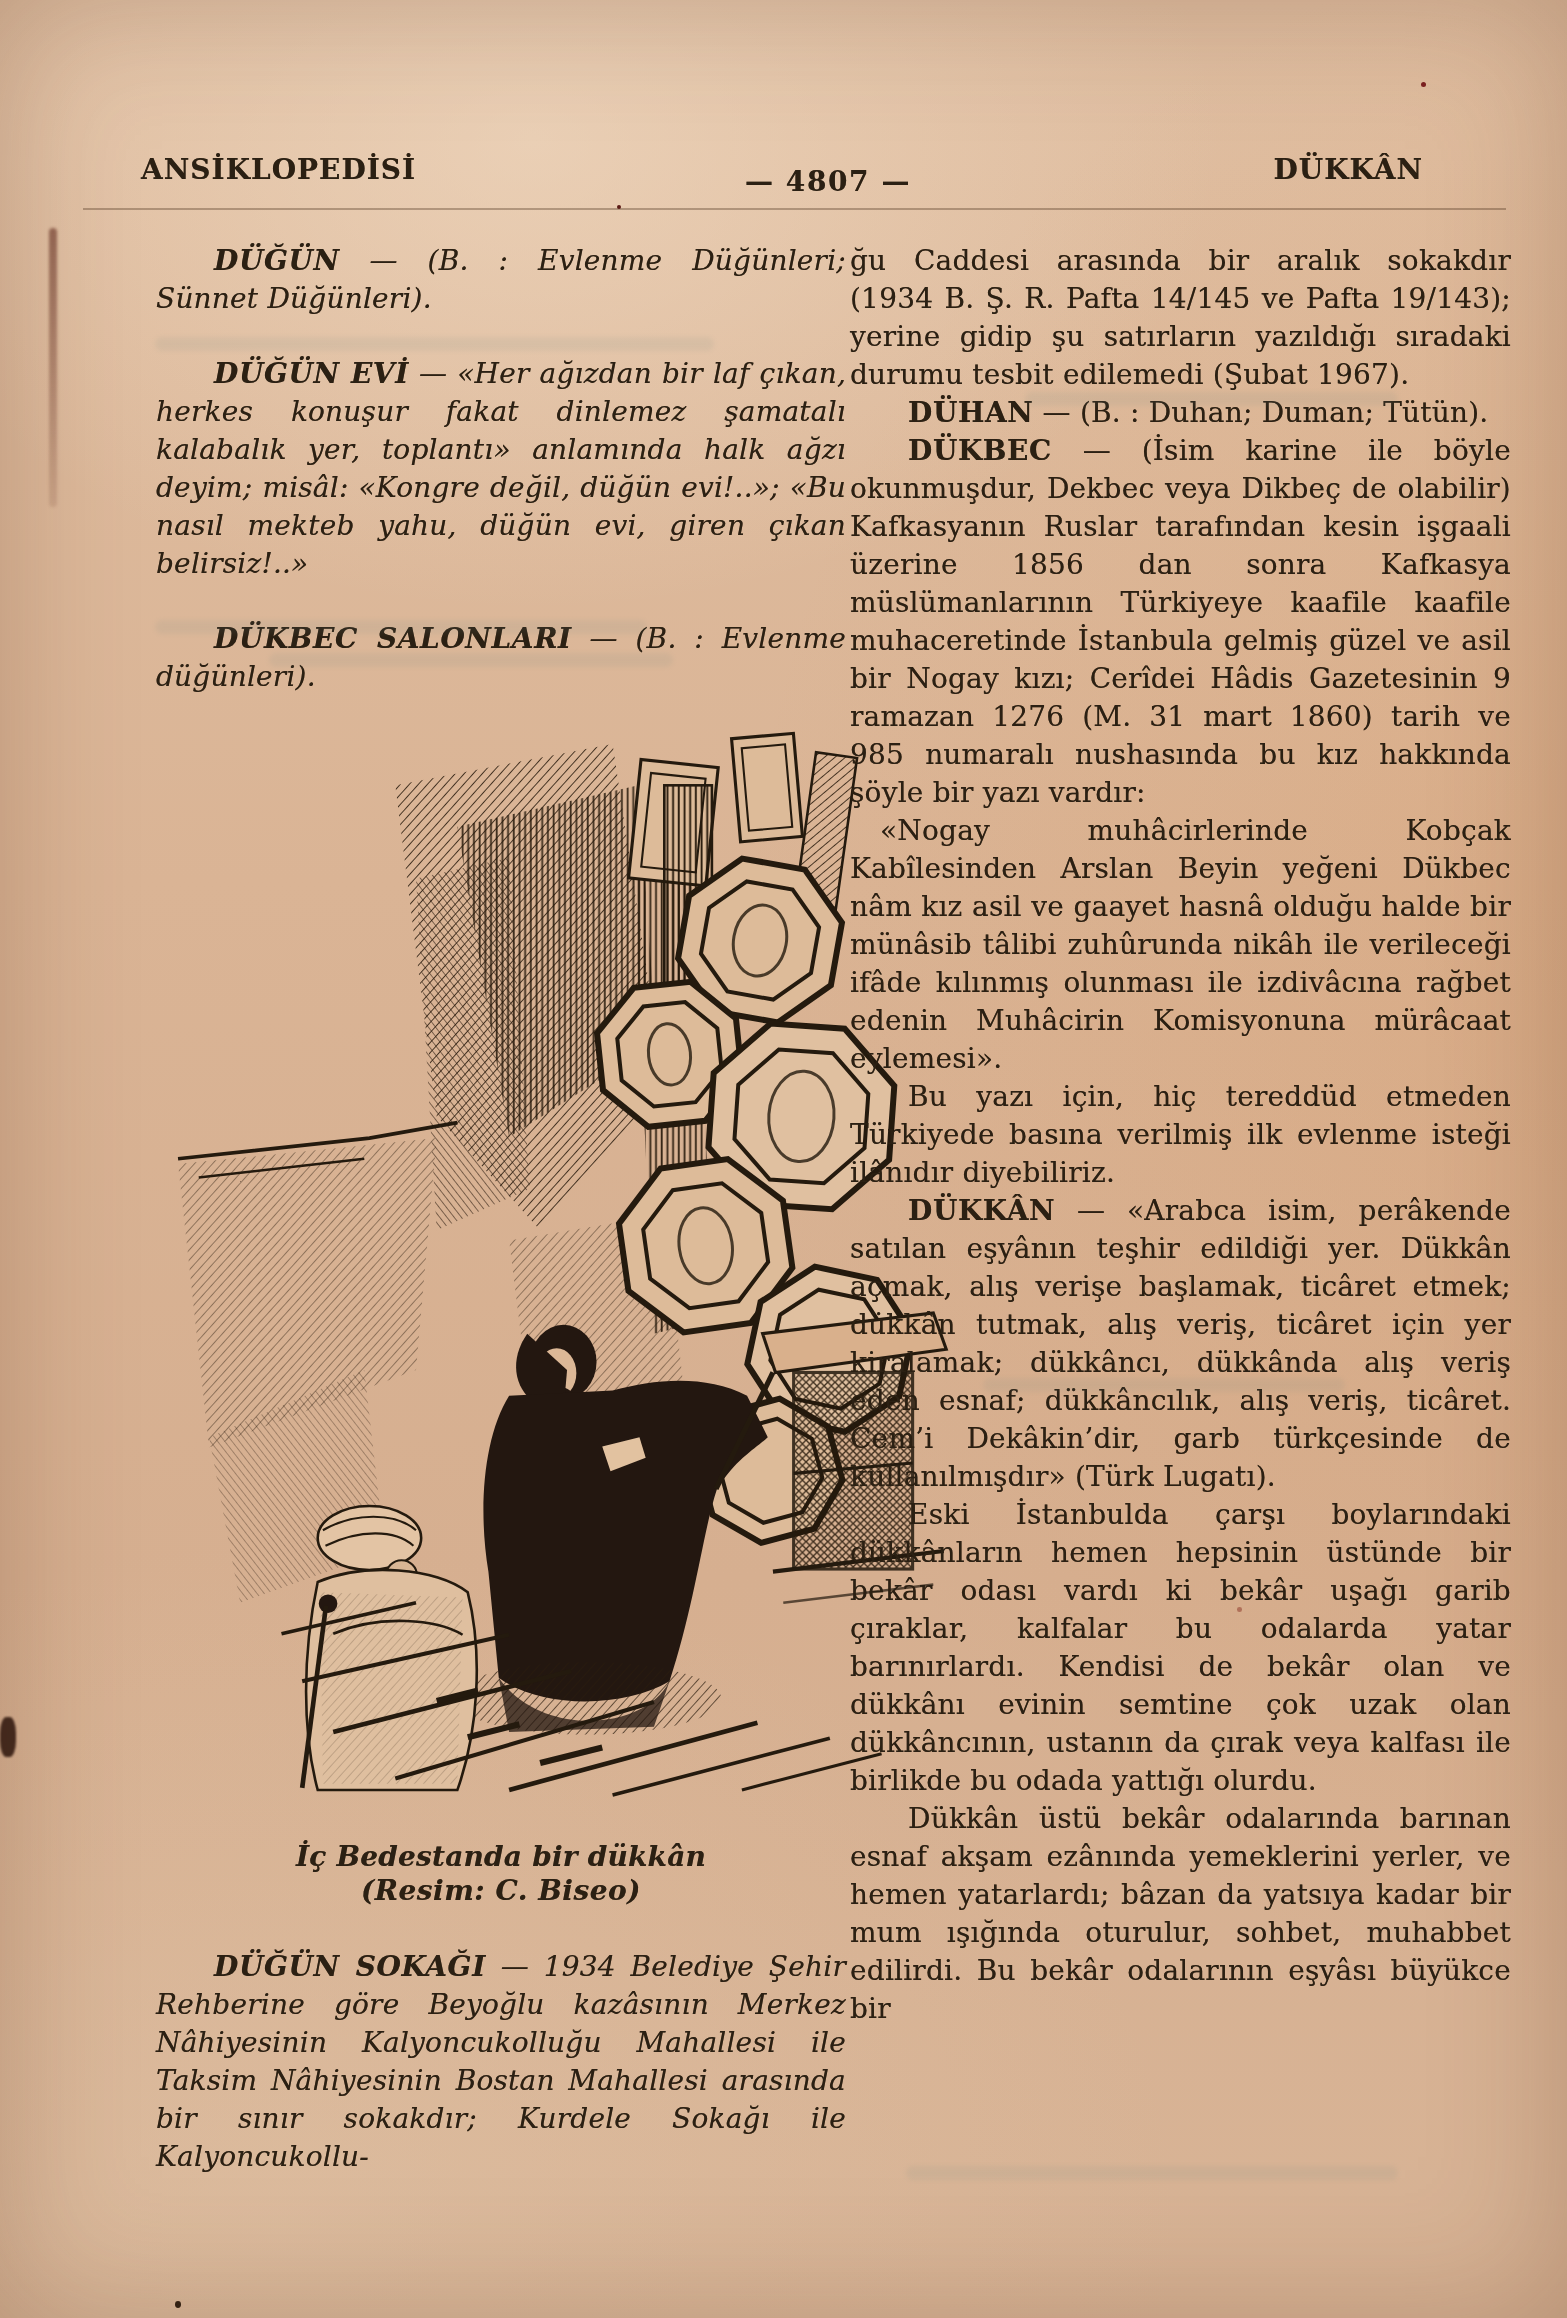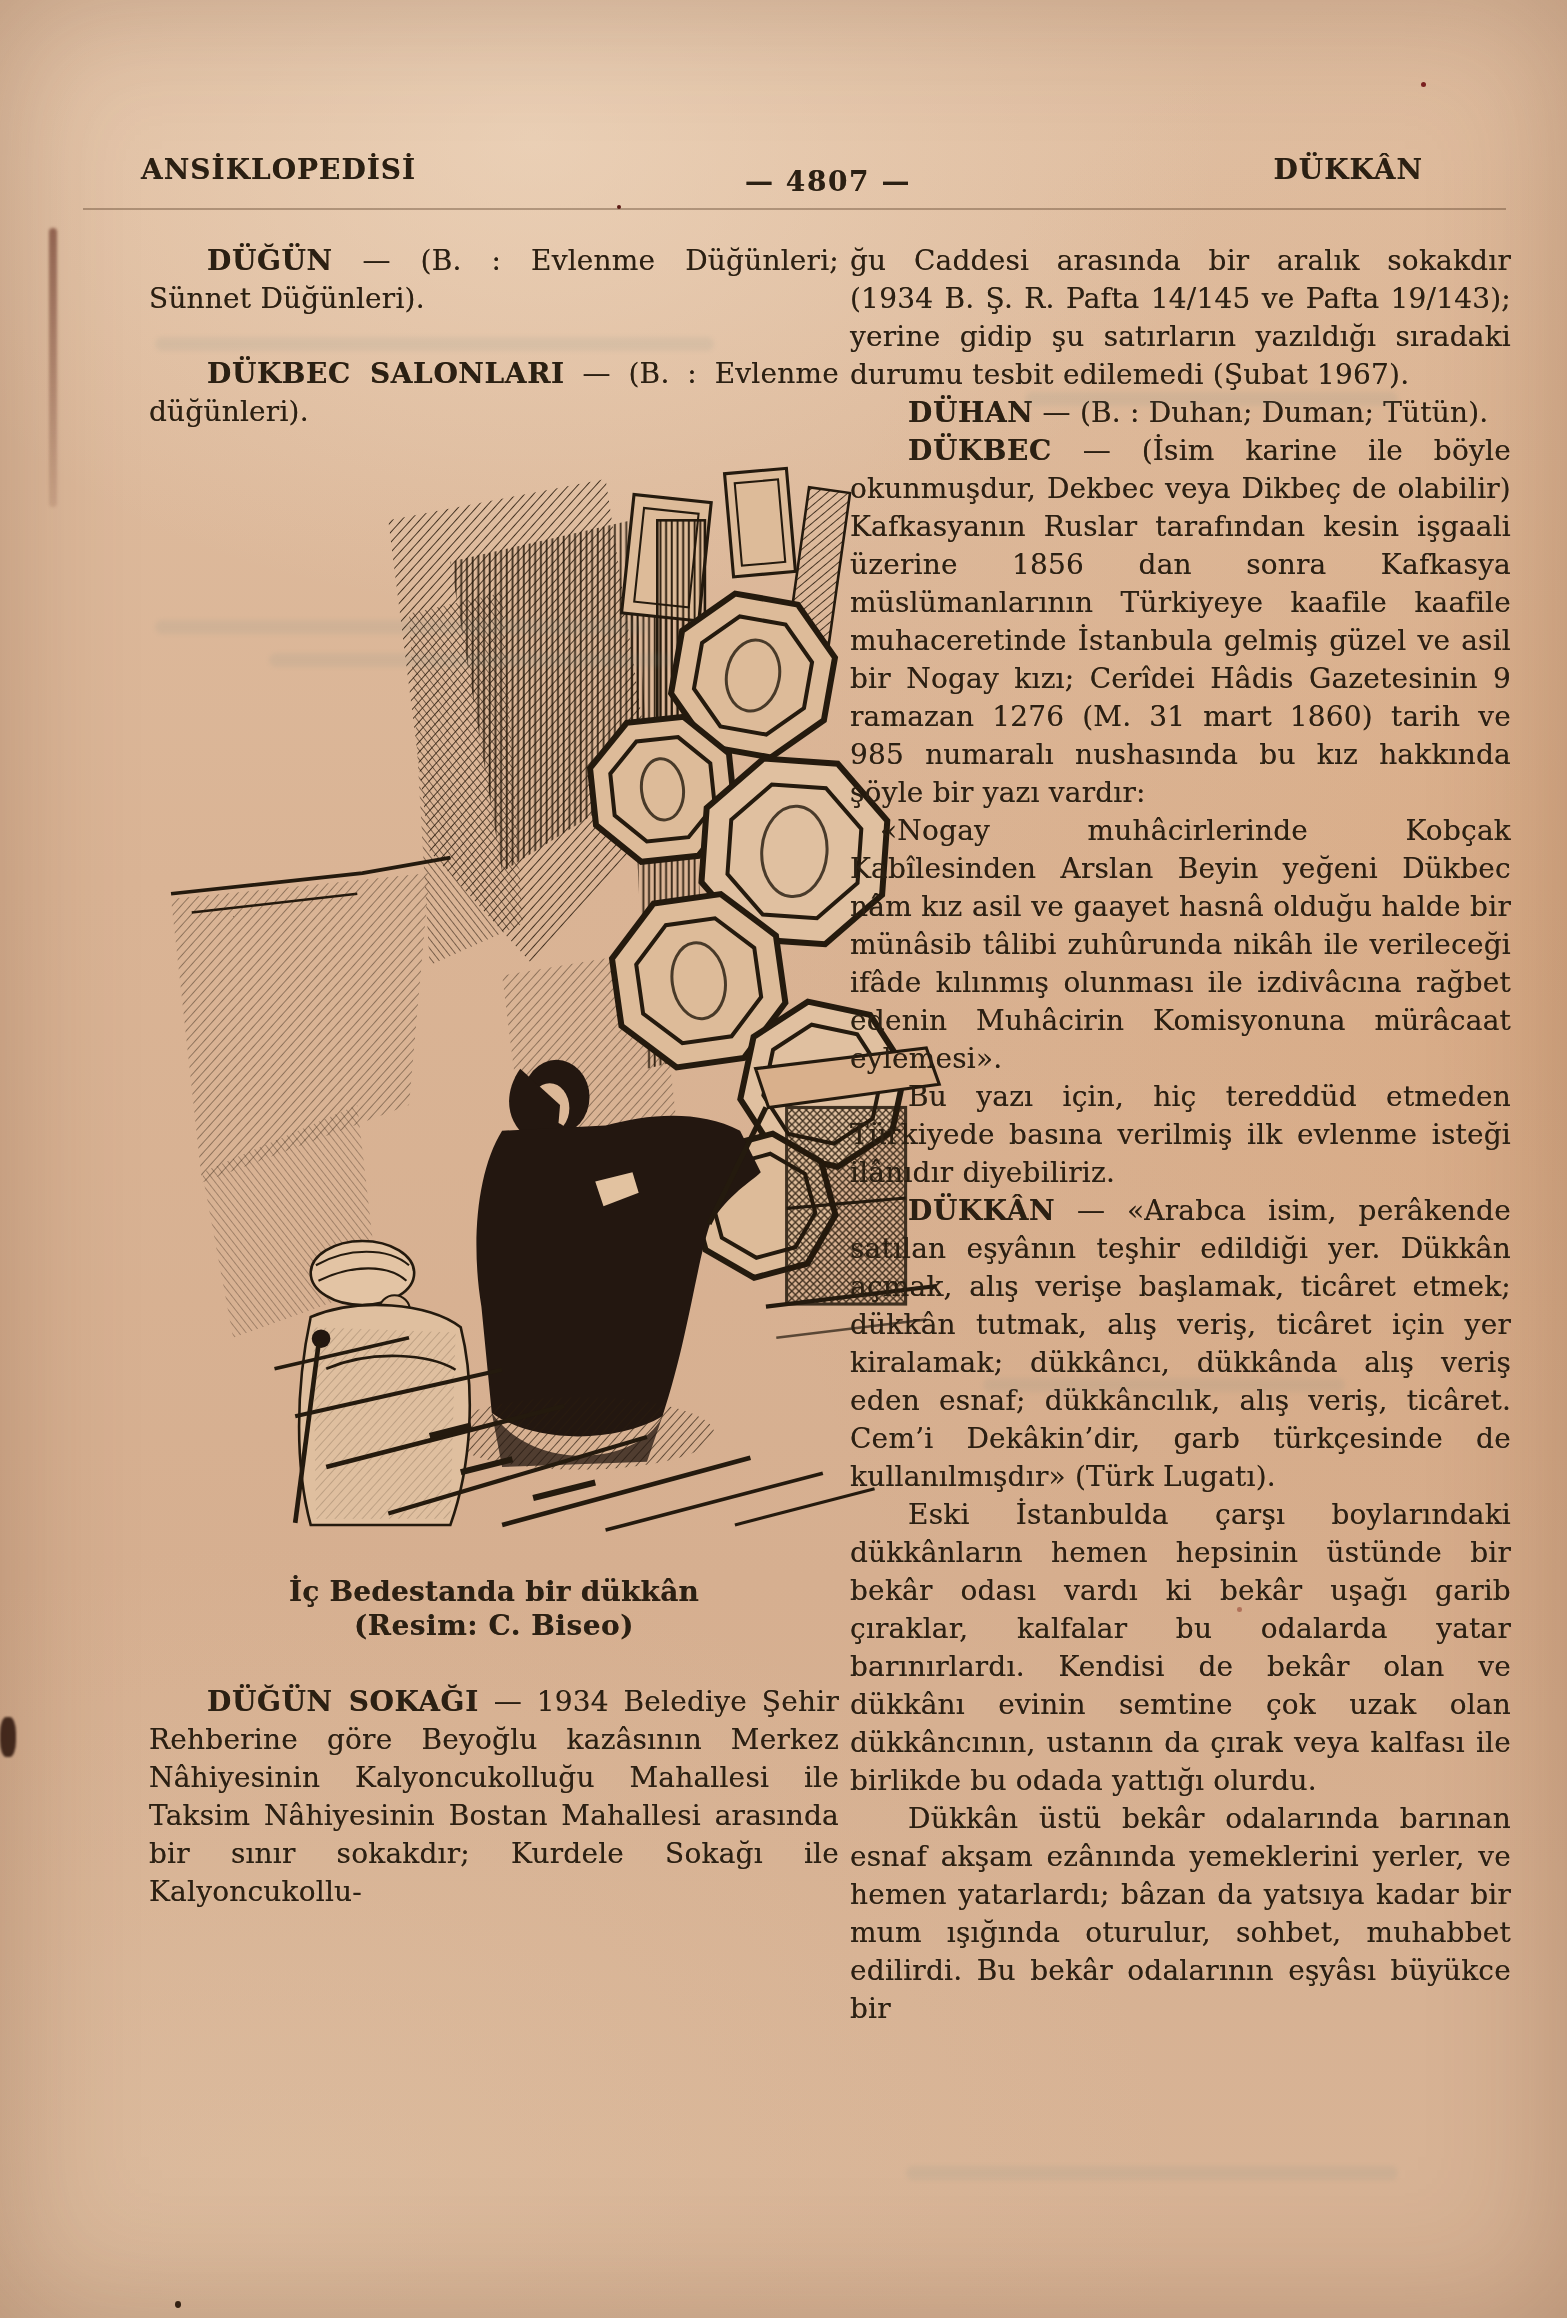--- a/index.html
+++ b/index.html
@@ -11,21 +11,21 @@
       radial-gradient(ellipse 983px 673px at 34% 6%, rgba(245,225,202,.50), rgba(245,225,202,0) 70%),
       radial-gradient(ellipse 1190px 1397px at 104% 42%, rgba(214,142,82,.22), rgba(214,142,82,0) 75%),
       radial-gradient(ellipse 1294px 983px at 18% 96%, rgba(228,203,174,.32), rgba(228,203,174,0) 70%),
       linear-gradient(180deg,#e0bfa2 0%,#dab495 38%,#d6af90 68%,#d8b496 100%);
     box-shadow:inset 0 0 135px rgba(92,52,26,.28);
   }
   .col{position:absolute;font-size:28px;line-height:38px;letter-spacing:0.2px;}
   .col p{margin:0;text-align:justify;text-indent:58px;
          text-shadow:0 0 0.6px rgba(42,26,10,.55);}
   .lead{font-weight:bold;letter-spacing:0.6px;}
-  #left-col{left:149px;top:242px;width:690px;}
+  #left-col{left:156px;top:242px;width:690px;font-style:italic;}
   #right-col{left:850px;top:242px;width:661px;}
   .lc-gap{margin-top:37px !important;}
   .cont{text-indent:0 !important;}
   .narrow{margin-left:136px;}
   .quote{margin-top:17.6px;margin-bottom:19.7px;text-indent:30px !important;}
   .mt-dukkan{margin-top:29px;}
   .header{position:absolute;top:153px;left:0;width:100%;font-weight:bold;font-size:28px;
           letter-spacing:1px;text-shadow:0 0 0.6px rgba(42,26,10,.5);}
   .header .h-left{position:absolute;left:141px;top:0;}
   .header .h-center{position:absolute;left:828px;top:12px;transform:translateX(-50%);letter-spacing:1.6px;}
@@ -46,20 +46,21 @@
 
 <div class="header">
   <span class="h-left">ANSİKLOPEDİSİ</span>
   <span class="h-center">— 4807 —</span>
   <span class="h-right">DÜKKÂN</span>
 </div>
 <div class="header-rule"></div>
 
 <div id="left-col" class="col">
   <p><b class="lead">DÜĞÜN</b><span> — (B. : Evlenme Düğünleri; Sünnet Düğünleri).</span></p>
+  <p class="lc-gap"><b class="lead">DÜĞÜN EVİ</b><span> — «Her ağızdan bir laf çıkan, herkes konuşur fakat dinlemez şamatalı kalabalık yer, toplantı» anlamında halk ağzı deyim; misâl: «Kongre değil, düğün evi!..»; «Bu nasıl mekteb yahu, düğün evi, giren çıkan belirsiz!..»</span></p>
   <p class="lc-gap"><b class="lead">DÜKBEC SALONLARI</b><span> — (B. : Evlenme düğünleri).</span></p>
 
   <div class="illus">
     <svg viewBox="0 0 1560 2110" width="807" height="1092" role="img" aria-label="İç Bedesten dükkânı gravürü">
       <defs>
         <pattern id="hd" patternUnits="userSpaceOnUse" width="13" height="13" patternTransform="rotate(42)">
             <line x1="0" y1="0" x2="0" y2="13" stroke="#2a1b0e" stroke-width="3.2"></line>
           </pattern>
         <pattern id="hd2" patternUnits="userSpaceOnUse" width="11" height="11" patternTransform="rotate(-38)">
             <line x1="0" y1="0" x2="0" y2="11" stroke="#2a1b0e" stroke-width="3"></line>

